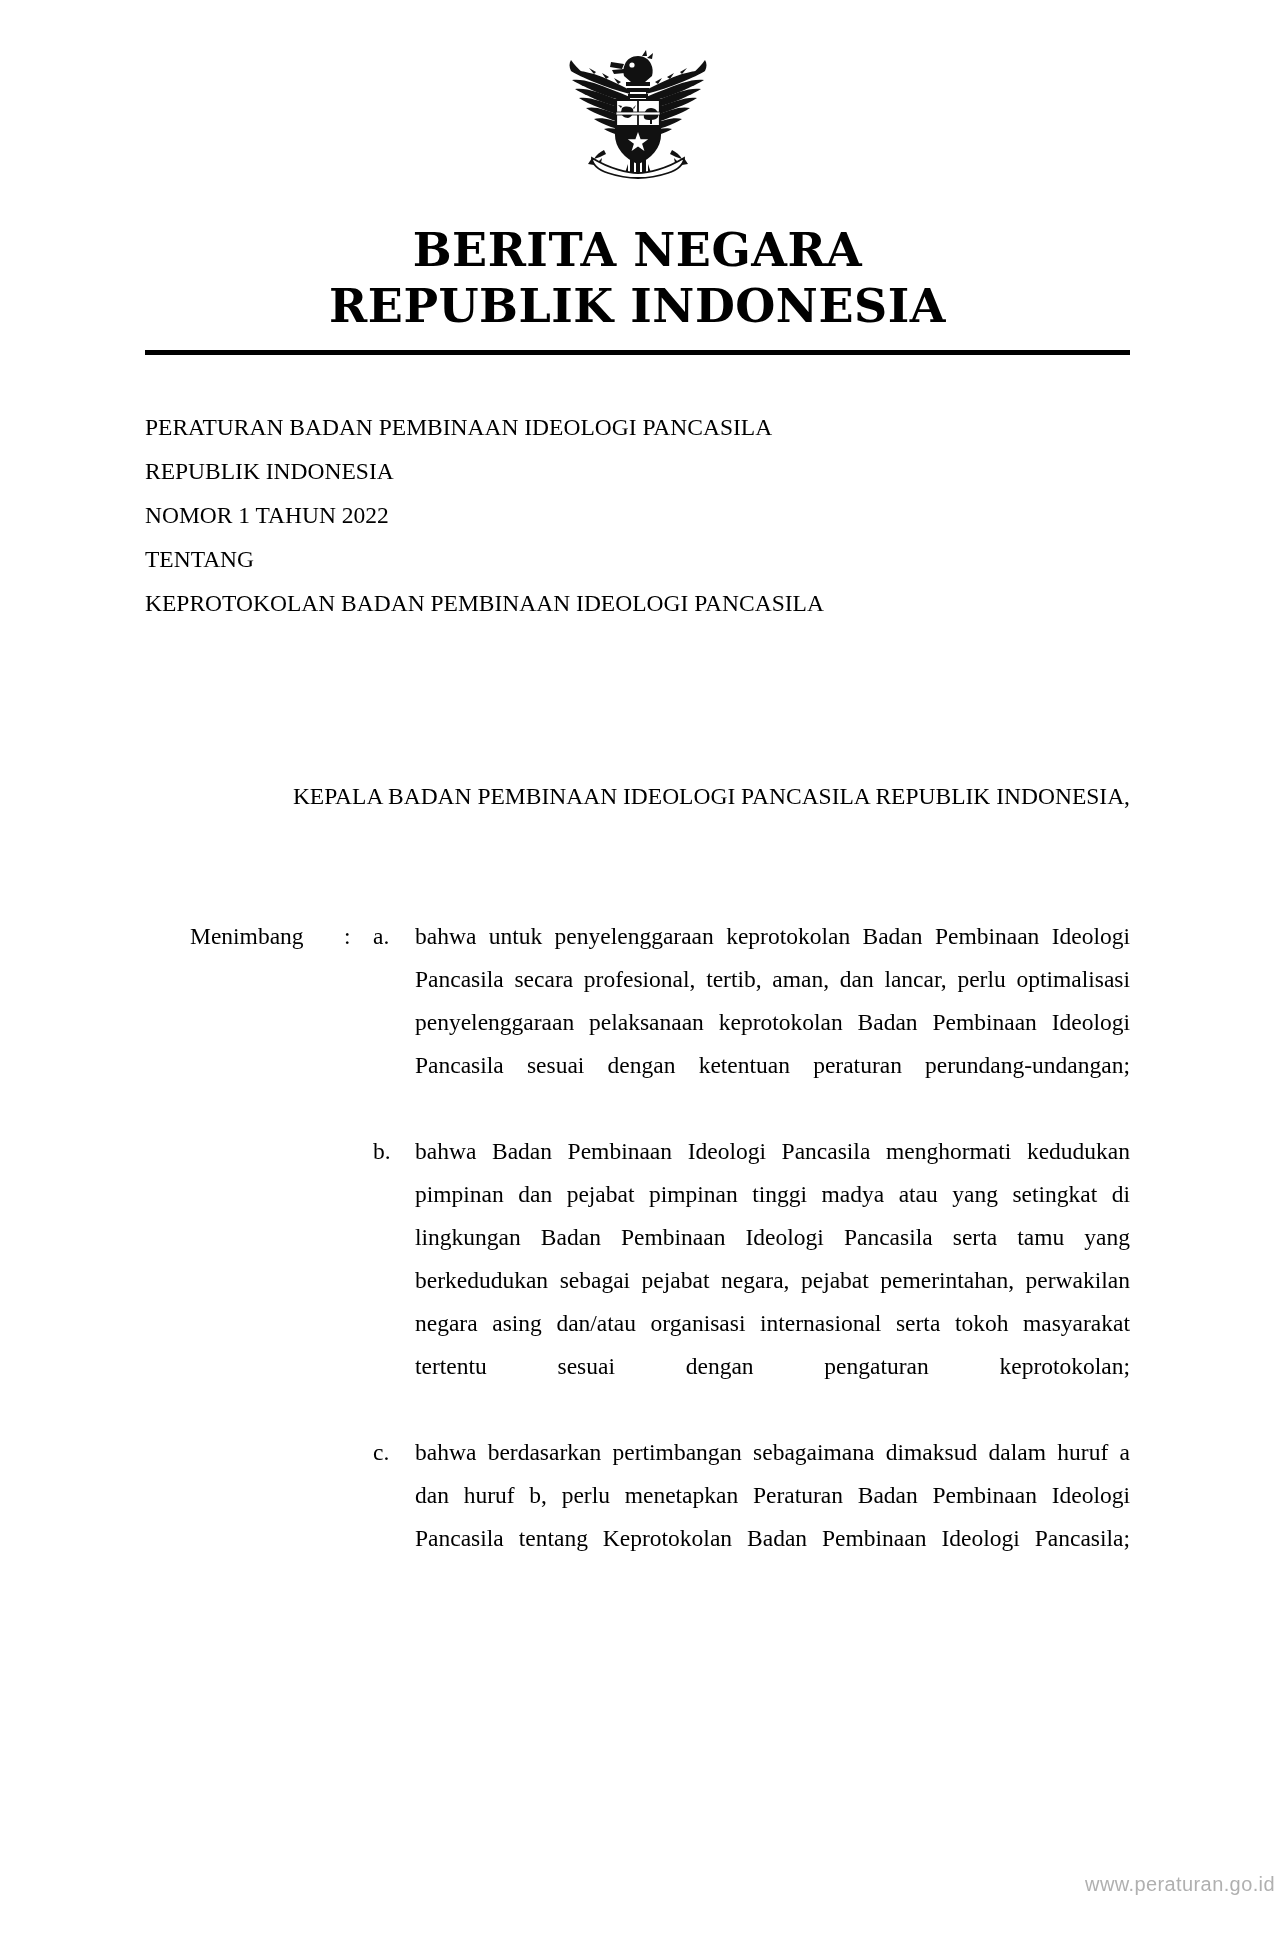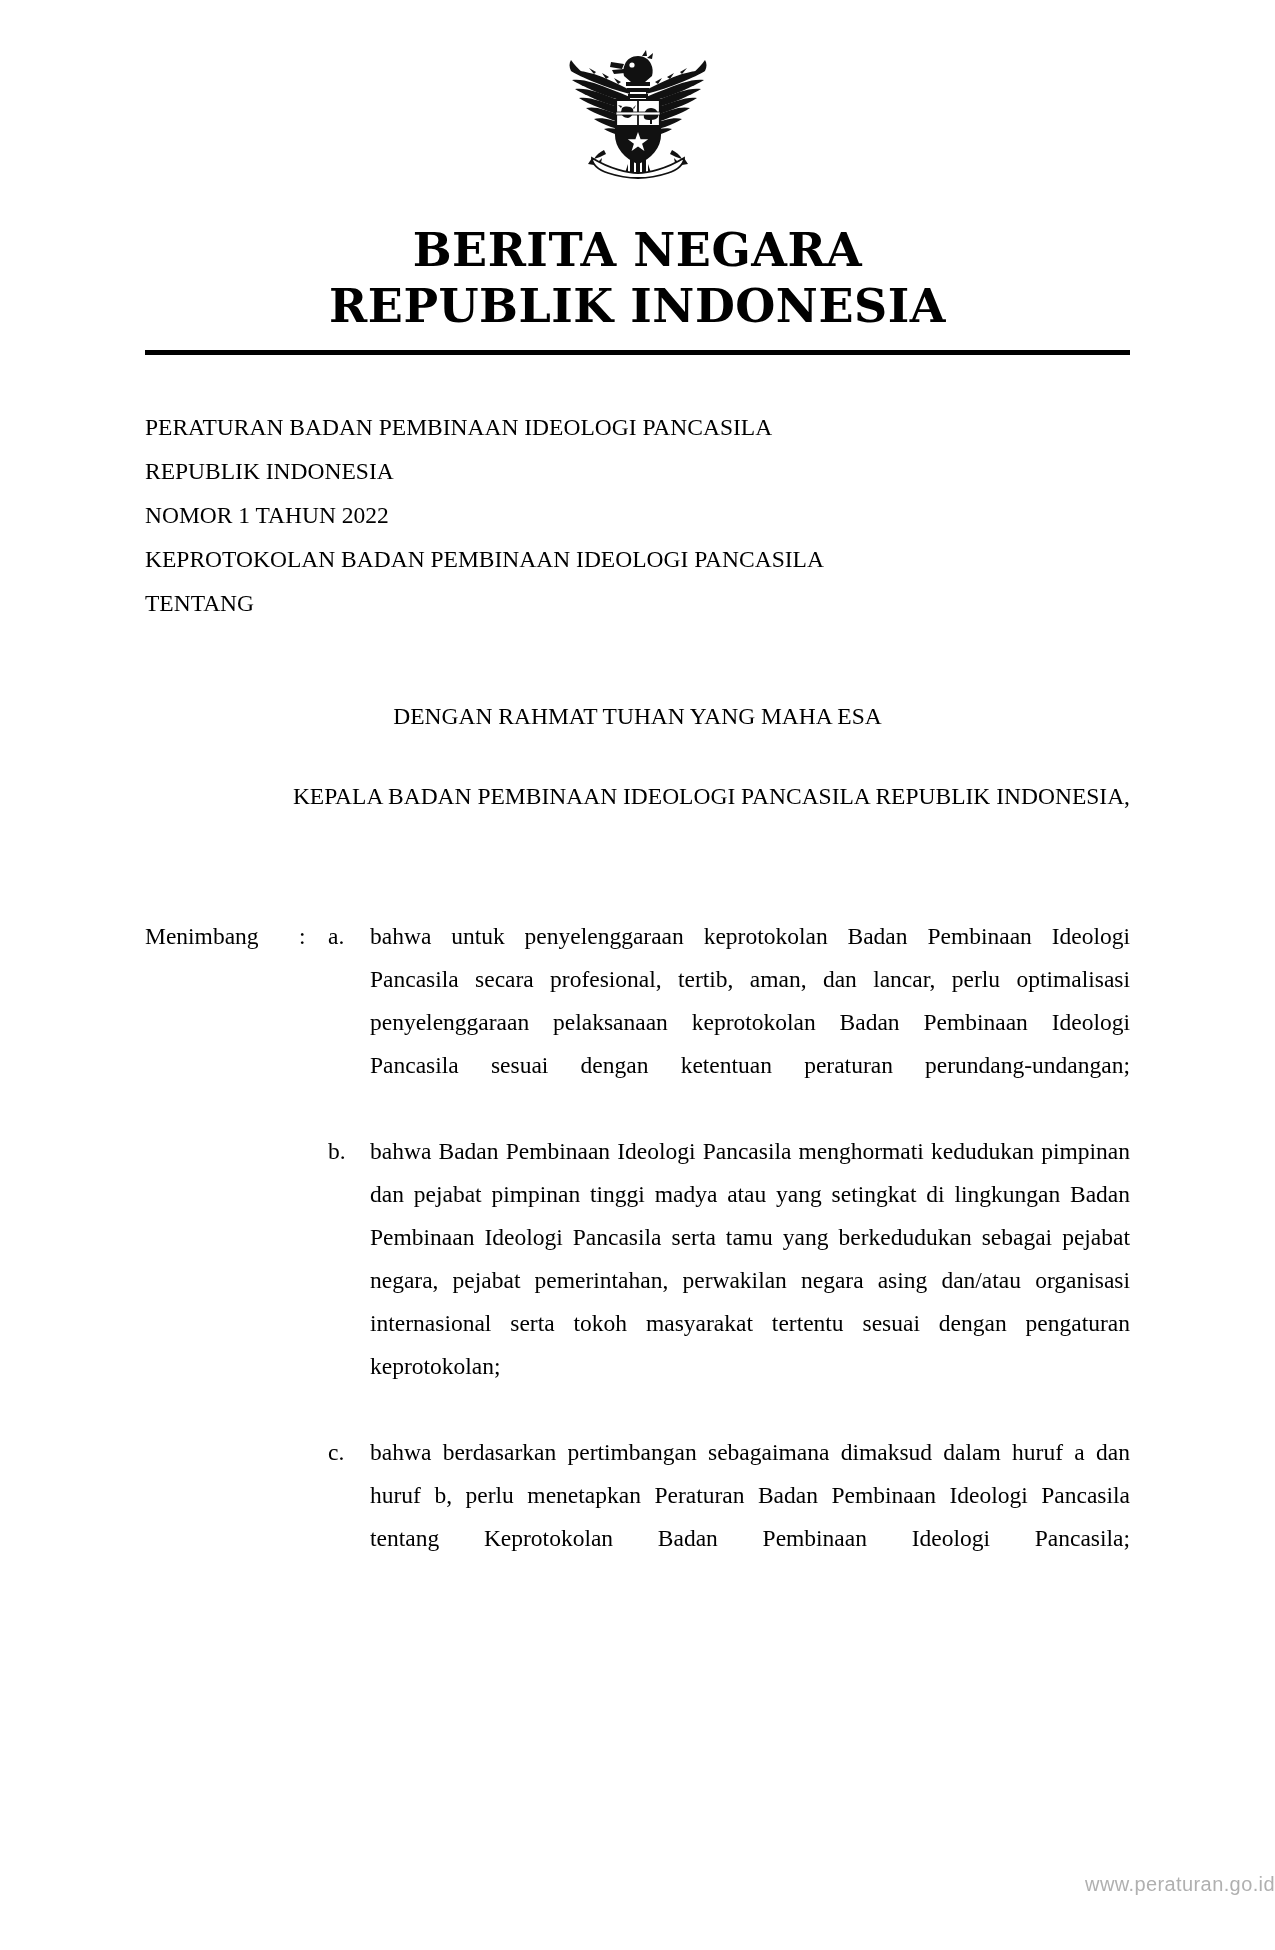--- a/index.html
+++ b/index.html
@@ -126,20 +126,21 @@
     left: 145px;
     top: 915px;
     width: 985px;
     font-size: 23.5px;
     line-height: 43px;
   }
   .cons-row {
     position: relative;
     display: block;
     min-height: 43px;
+    margin-left: 45px;
   }
   .cons-label {
     position: absolute;
     left: 0;
     top: 0;
     width: 150px;
     white-space: nowrap;
   }
   .cons-colon {
     position: absolute;
@@ -282,25 +283,24 @@
     <div class="line2">REPUBLIK INDONESIA</div>
   </div>
 
   <div class="header-rule"></div>
 
 
   <div class="title-block">
     <div class="tline">PERATURAN BADAN PEMBINAAN IDEOLOGI PANCASILA</div>
     <div class="tline">REPUBLIK INDONESIA</div>
     <div class="tline">NOMOR 1 TAHUN 2022</div>
+    <div class="tline">TENTANG</div>
     <div class="tline">KEPROTOKOLAN BADAN PEMBINAAN IDEOLOGI PANCASILA</div>
-    <div class="tline">TENTANG</div>
   </div>
 
-  <div class="invocation">DENGAN RAHMAT TUHAN YANG MAHA ESA</div>
 
   <div class="authority">KEPALA BADAN PEMBINAAN IDEOLOGI PANCASILA REPUBLIK INDONESIA,</div>
 
   <div class="considering">
 
     <div class="cons-row">
       <span class="cons-label">Menimbang</span>
       <span class="cons-colon">:</span>
       <span class="cons-letter">a.</span>
       <div class="cons-body">bahwa untuk penyelenggaraan keprotokolan Badan Pembinaan Ideologi Pancasila secara profesional, tertib, aman, dan lancar, perlu optimalisasi penyelenggaraan pelaksanaan keprotokolan Badan Pembinaan Ideologi Pancasila sesuai dengan ketentuan peraturan perundang-undangan;</div>

